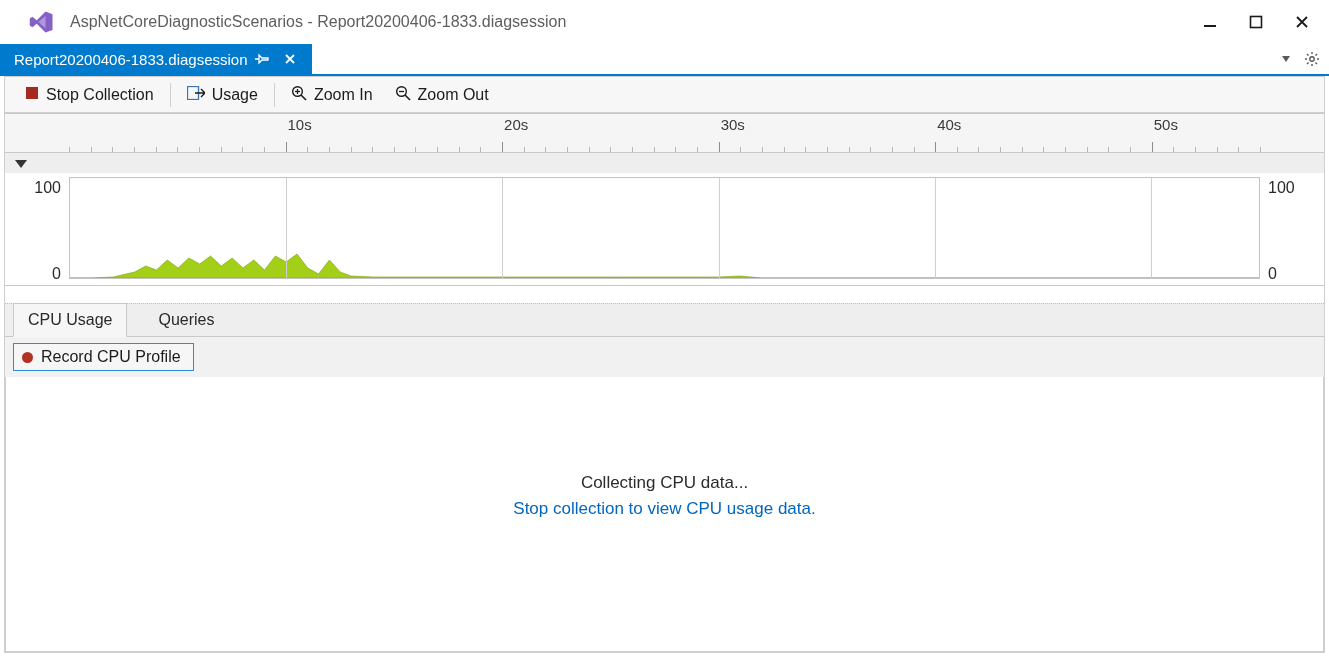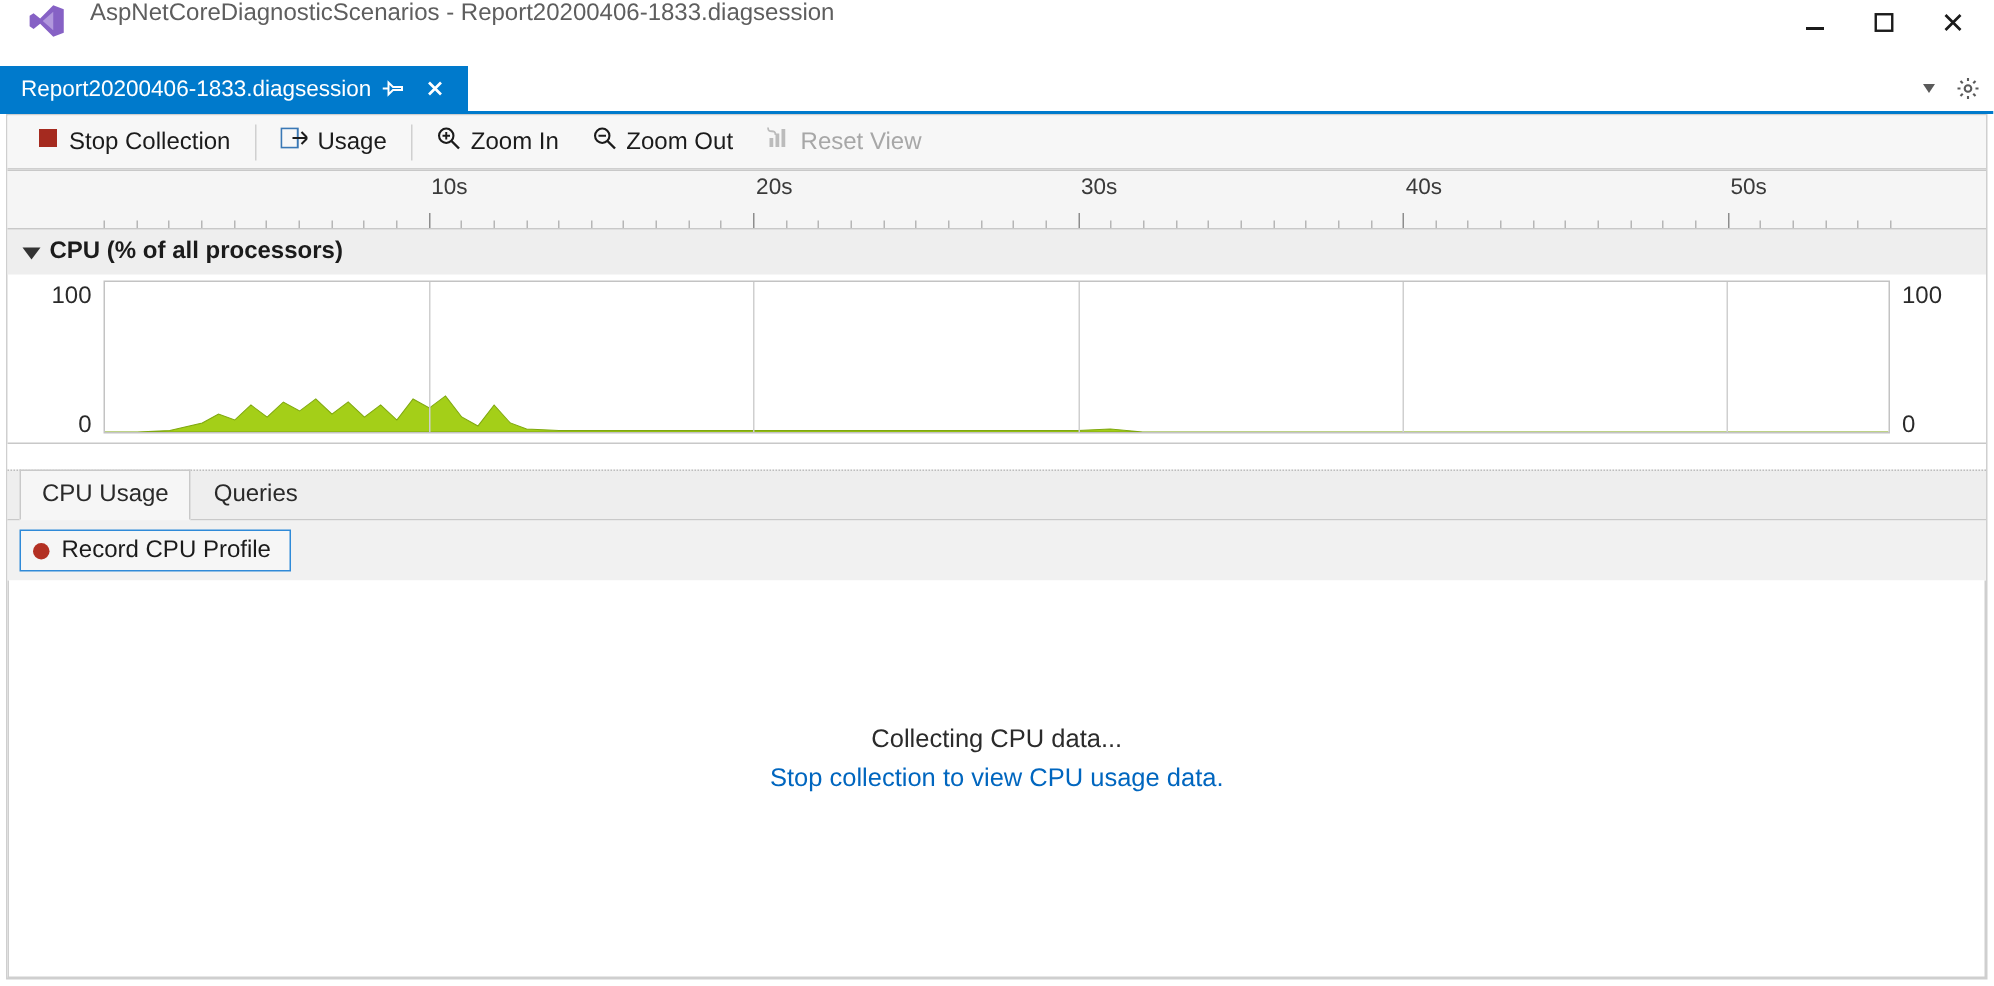--- a/index.html
+++ b/index.html
@@ -1,19 +1,19 @@
 <!DOCTYPE html>
 <html><head>
 <meta charset="utf-8">
 <style>
   * { box-sizing: border-box; }
   html, body { margin:0; padding:0; font-family: "Segoe UI", Arial, sans-serif; font-size:14px; color:#1b1b1b; background:#fff; }
   .window { width:1329px; height:657px; background:#fff; position:relative; display:flex; flex-direction:column; }
   
-  .titlebar { height:44px; display:flex; padding:0 4px 0 18px; color:#5a5a5a; }
+  .titlebar { height:44px; display:flex; align-items:center; padding:0 4px 0 28px; color:#5a5a5a; }
   .vs-logo { width:28px; height:28px; margin-right:14px; }
   .titlebar-title { font-size:16px; color:#5e5e5e; }
   .titlebar-spacer { flex:1; }
   .win-btn { width:46px; height:30px; display:flex; align-items:center; justify-content:center; color:#1b1b1b; }
   .win-btn svg { display:block; }
   
   .doc-tabs { height:32px; background:#fff; display:flex; align-items:stretch; border-bottom:2px solid #007acc; }
   .doc-tab { display:flex; align-items:center; background:#007acc; color:#fff; padding:0 8px 0 14px; font-size:15px; }
   .tab-icon { width:28px; display:flex; align-items:center; justify-content:center; cursor:pointer; }
   .doc-tabs .spacer { flex:1; }
@@ -44,21 +44,21 @@
   .y-left, .y-right { position:absolute; top:0; bottom:0; width:62px; display:flex; flex-direction:column; justify-content:space-between; padding:6px 6px 2px 0; font-size:16px; color:#2a2a2a;}
   .y-left { left:0; text-align:right; }
   .y-right { right:0; text-align:left; padding-left:6px; }
   .plot { position:absolute; left:64px; right:64px; top:4px; bottom:6px; border:1px solid #c3c3c3; background:#fff;}
   .plot .vgrid { position:absolute; top:0; bottom:0; width:1px; background:#cfcfcf; }
   .plot svg { position:absolute; left:0; top:0; width:100%; height:100%; }
 
   .gap { height:18px; background:#fff; border-top:1px solid #c8c8c8; }
 
   
-  .sub-tabs { height:34px; display:flex; align-items:flex-end; background:#eeeeee; padding:0 0 0 8px; gap:0; border-top:1px dotted #bdbdbd; border-bottom:1px solid #c9c9c9;}
+  .sub-tabs { height:34px; display:flex; align-items:flex-end; background:#eeeeee; padding:0 0 0 8px; gap:16px; border-top:1px dotted #bdbdbd; border-bottom:1px solid #c9c9c9;}
   .sub-tab { padding:7px 14px 7px 14px; font-size:16px; color:#2a2a2a; border:1px solid transparent; position:relative; top:1px; cursor:pointer;}
   .sub-tab.active { background:#f6f6f6; border:1px solid #c9c9c9; border-bottom:1px solid #f6f6f6; }
 
   
   .record-bar { background:#f1f1f1; padding:6px 8px; display:flex; }
   .record-btn { display:flex; align-items:center; gap:8px; border:1px solid #2f8ad8; padding:4px 12px 4px 8px; font-size:16px; background:#f6f6f6; cursor:pointer;}
   .red-dot { width:11px; height:11px; border-radius:50%; background:#b33023; display:inline-block; }
 
   
   .content { flex:1; background:#fff; border:1px solid #cfcfcf; border-top:none; margin:0 0 0 0; display:flex; flex-direction:column; align-items:center; justify-content:flex-start; padding-top:60px;}
@@ -165,29 +165,20 @@
             </svg></span>
         <span>Zoom In</span>
       </div>
       <div class="tb-btn">
         <span><svg width="16" height="16">
               <circle cx="6.5" cy="6.5" r="4.8" fill="none" stroke="#1b1b1b" stroke-width="1.4"></circle>
               <line x1="10" y1="10" x2="15" y2="15" stroke="#1b1b1b" stroke-width="1.6"></line>
               <line x1="4" y1="6.5" x2="9" y2="6.5" stroke="#1b1b1b" stroke-width="1.3"></line>
             </svg></span>
         <span>Zoom Out</span>
-      </div>
-      <div class="tb-btn disabled">
-        <span><svg width="16" height="16">
-              <rect x="2" y="8" width="2.5" height="6" fill="#bcbcbc"></rect>
-              <rect x="6" y="5" width="2.5" height="9" fill="#bcbcbc"></rect>
-              <rect x="10" y="2" width="2.5" height="12" fill="#bcbcbc"></rect>
-              <path d="M1 1 C 1 6, 6 1, 6 6" fill="none" stroke="#bcbcbc" stroke-width="1.2"></path>
-            </svg></span>
-        <span>Reset View</span>
       </div>
     </div>
 
 
     <div class="ruler-wrap">
       <div class="ruler" id="ruler">
           <div class="tick minor" style="left: 0%;"></div>
           <div class="tick minor" style="left: 1.81818%;"></div>
           <div class="tick minor" style="left: 3.63636%;"></div>
           <div class="tick minor" style="left: 5.45455%;"></div>
@@ -246,21 +237,20 @@
           <div class="tick minor" style="left: 92.7273%;"></div>
           <div class="tick minor" style="left: 94.5455%;"></div>
           <div class="tick minor" style="left: 96.3636%;"></div>
           <div class="tick minor" style="left: 98.1818%;"></div>
           <div class="tick minor" style="left: 100%;"></div>
         </div>
     </div>
 
     <div class="chart-header">
       <span class="tri"></span>
-      <span>CPU (% of all processors)</span>
     </div>
 
     <div class="chart-zone">
       <div class="y-left">
         <span style="align-self:flex-end;">100</span>
         <span style="align-self:flex-end;">0</span>
       </div>
       <div class="y-right">
         <span>100</span>
         <span>0</span>

